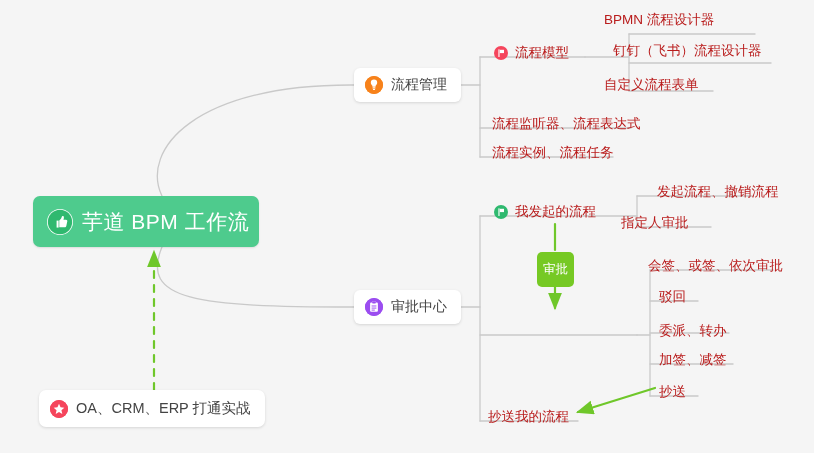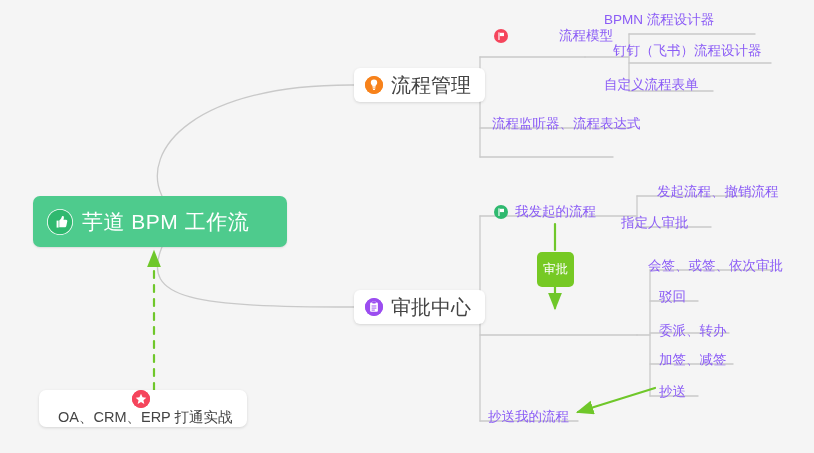--- a/index.html
+++ b/index.html
@@ -17,21 +17,21 @@
   #wires {
     position: absolute; left: 0; top: 0;
     width: 814px; height: 453px;
     pointer-events: none;
   }
 
   
   .root-node {
     position: absolute;
     left: 33px; top: 196px;
-    width: 254px; height: 51px;
+    width: 226px; height: 51px;
     background: #4ecb8d;
     border-radius: 7px;
     display: flex; align-items: center;
     padding-left: 14px;
     box-shadow: 0 1px 2px rgba(0,0,0,.10);
     z-index: 6;
   }
   .root-label {
     color: #ffffff;
     font-size: 21px;
@@ -46,52 +46,51 @@
     background: #ffffff;
     border-radius: 6px;
     height: 34px;
     display: flex; align-items: center;
     padding: 0 14px 0 11px;
     box-shadow: 0 1px 3px rgba(0,0,0,.13);
     z-index: 5;
     white-space: nowrap;
   }
   .branch-label {
-    font-size: 20px;
+    font-size: 14px;
     color: #444444;
     margin-left: 8px;
   }
   #branch-process { left: 354px; top: 68px; }
   #branch-approval { left: 354px; top: 290px; }
 
   
   .callout-node {
     position: absolute;
     left: 39px; top: 390px;
     height: 37px;
     background: #ffffff;
     border-radius: 7px;
     display: flex; align-items: center;
     padding: 0 14px 0 11px;
     box-shadow: 0 1px 3px rgba(0,0,0,.13);
     z-index: 6;
     white-space: nowrap;
-    flex-direction: column;
   }
   .callout-label {
     font-size: 14.5px;
     color: #444444;
     margin-left: 8px;
   }
 
   
   .text-node {
     position: absolute;
     font-size: 13.5px;
-    color: #8b5cf6;
+    color: #b91c1c;
     white-space: nowrap;
     z-index: 4;
     line-height: 1;
   }
   .text-node.with-icon { display: flex; align-items: center; }
   .text-node .tlabel { margin-left: 7px; }
 
   
   .anno-box {
     position: absolute;
@@ -233,35 +232,38 @@
                  L9,11.95 L5.7,13.9 L6.55,10.2 L3.7,7.7 L7.45,7.35 z" fill="#ffffff"></path>
       </svg>
     </span>
     <span class="callout-label">OA、CRM、ERP 打通实战</span>
   </div>
 
   <div class="anno-box">
     <span>审批</span>
   </div>
 
-  <div class="text-node with-icon" style="left:494px; top:29px;gap:44px;">
+  <div class="text-node with-icon" style="left:494px; top:46px;">
     <span class="icon-circle ic-14">
       <svg width="14" height="14" viewBox="0 0 14 14">
         <circle cx="7" cy="7" r="7" fill="#f5455c"></circle>
         <rect x="4.4" y="3.3" width="1.15" height="7.6" rx="0.5" fill="#ffffff"></rect>
         <path d="M5.8,3.8 h4.2 v3.3 h-4.2 z" fill="#ffffff"></path>
       </svg>
     </span>
     <span class="tlabel">流程模型</span>
   </div>
 
   <div class="text-node" style="left:492px; top:117px;">
     <span>流程监听器、流程表达式</span>
   </div>
 
+  <div class="text-node" style="left:492px; top:146px;">
+    <span>流程实例、流程任务</span>
+  </div>
 
   <div class="text-node" style="left:604px; top:13px;">
     <span>BPMN 流程设计器</span>
   </div>
 
   <div class="text-node" style="left:613px; top:44px;">
     <span>钉钉（飞书）流程设计器</span>
   </div>
 
   <div class="text-node" style="left:604px; top:78px;">

